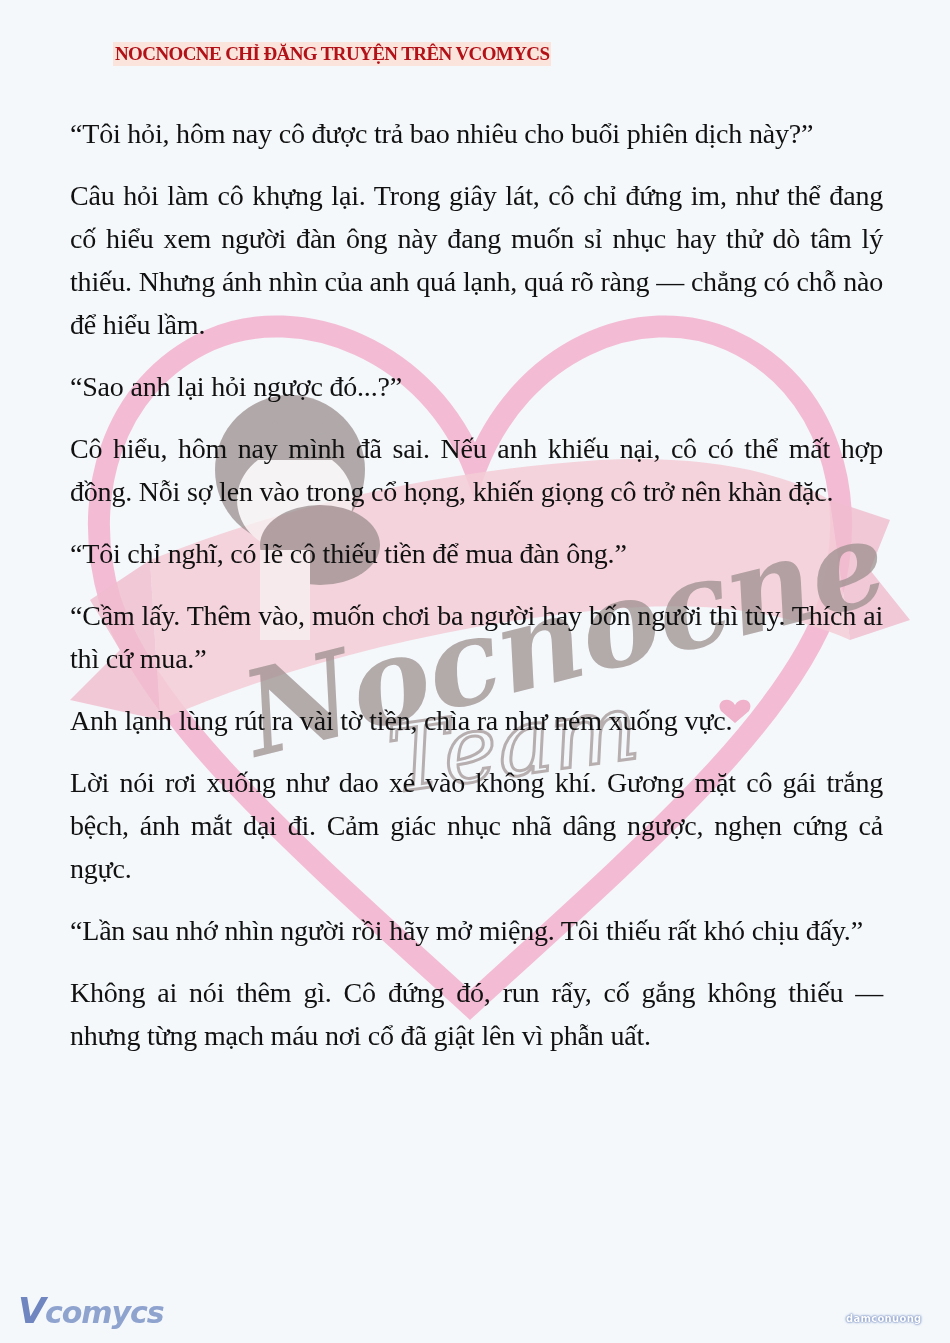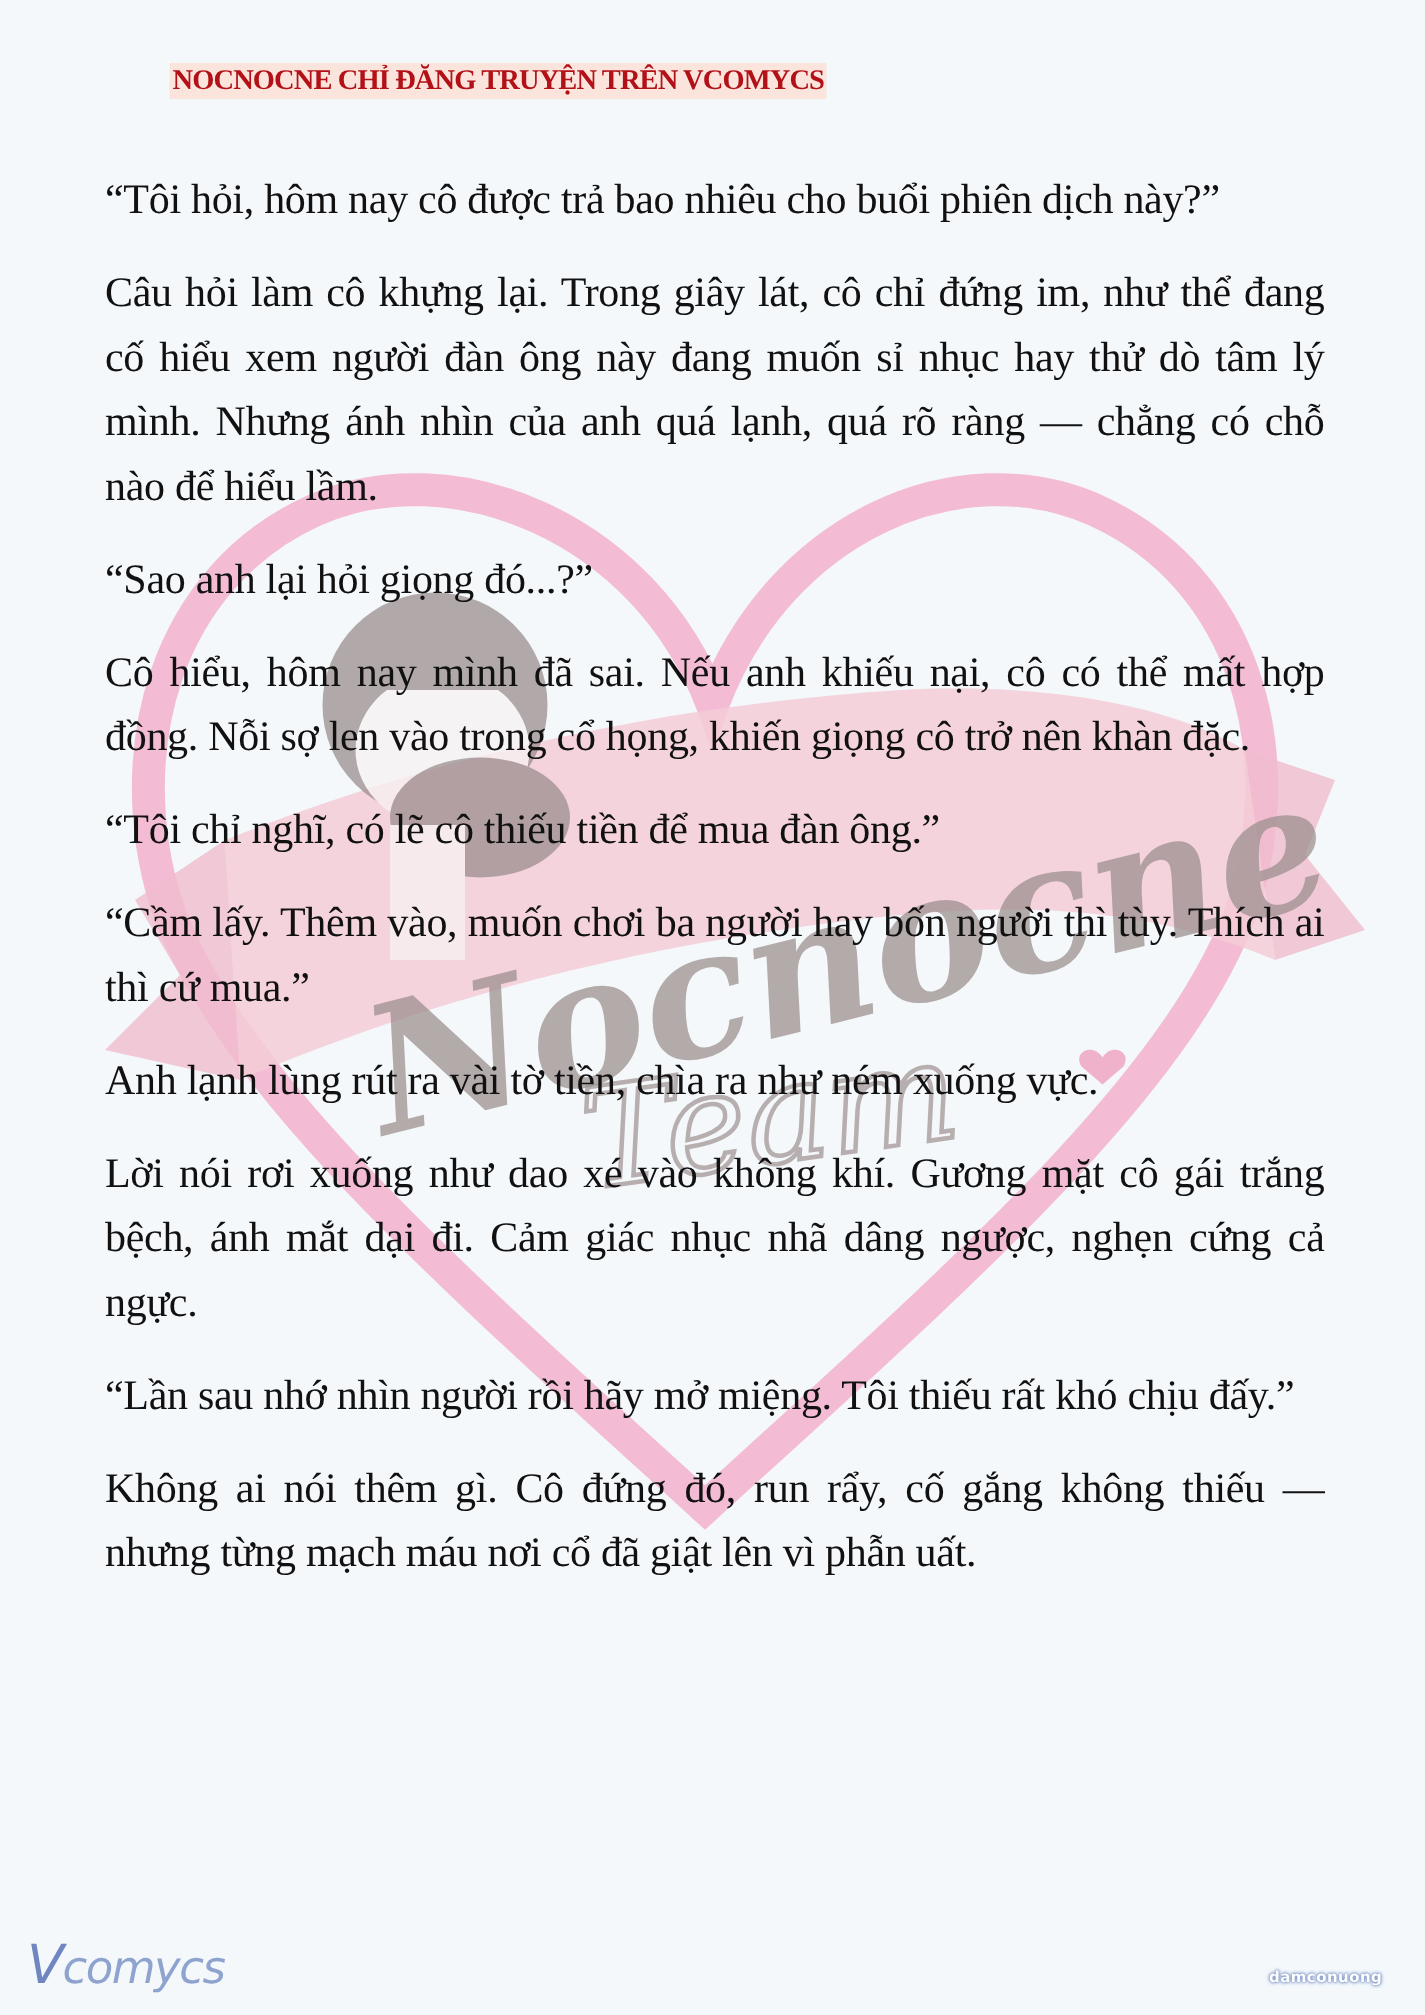--- a/index.html
+++ b/index.html
@@ -51,21 +51,21 @@
       margin: 0 0 19px 0;
       text-align: justify;
       letter-spacing: -0.2px;
     }
     .logo-left {
       position: absolute;
       left: 18px;
       top: 1290px;
       font-family: "DejaVu Sans", sans-serif;
       font-style: italic;
-      font-weight: normal;
+      font-weight: bold;
       font-size: 30px;
       color: #8fa3cf;
       letter-spacing: -1px;
       z-index: 2;
     }
     .logo-left .v {
       color: #6f86c0;
       font-size: 36px;
     }
     .logo-right {
@@ -111,22 +111,22 @@
 
   <text x="390" y="780" transform="rotate(-8 480 760)" font-family="'DejaVu Serif', serif" font-style="italic" font-size="92" fill="none" stroke="#9e9090" stroke-width="3" opacity="0.7">Team</text>
 
   <path d="M735 705 c -6 -10 -20 -4 -14 6 l 14 12 l 14 -12 c 6 -10 -8 -16 -14 -6 z" fill="#ef9fbf" opacity="0.8"></path>
 </svg>
 
 <div class="banner">NOCNOCNE CHỈ ĐĂNG TRUYỆN TRÊN VCOMYCS</div>
 
 <div class="content">
   <p class="para">“Tôi hỏi, hôm nay cô được trả bao nhiêu cho buổi phiên dịch này?”</p>
-  <p class="para">Câu hỏi làm cô khựng lại. Trong giây lát, cô chỉ đứng im, như thể đang cố hiểu xem người đàn ông này đang muốn sỉ nhục hay thử dò tâm lý mình. Nhưng ánh nhìn của anh quá lạnh, quá rõ ràng — chẳng có chỗ nào để hiểu lầm.</p>
-  <p class="para">“Sao anh lại hỏi giọng đó...?”</p>
+  <p class="para">Câu hỏi làm cô khựng lại. Trong giây lát, cô chỉ đứng im, như thể đang cố hiểu xem người đàn ông này đang muốn sỉ nhục hay thử dò tâm lý thiếu. Nhưng ánh nhìn của anh quá lạnh, quá rõ ràng — chẳng có chỗ nào để hiểu lầm.</p>
+  <p class="para">“Sao anh lại hỏi ngược đó...?”</p>
   <p class="para">Cô hiểu, hôm nay mình đã sai. Nếu anh khiếu nại, cô có thể mất hợp đồng. Nỗi sợ len vào trong cổ họng, khiến giọng cô trở nên khàn đặc.</p>
   <p class="para">“Tôi chỉ nghĩ, có lẽ cô thiếu tiền để mua đàn ông.”</p>
   <p class="para">“Cầm lấy. Thêm vào, muốn chơi ba người hay bốn người thì tùy. Thích ai thì cứ mua.”</p>
   <p class="para">Anh lạnh lùng rút ra vài tờ tiền, chìa ra như ném xuống vực.</p>
   <p class="para">Lời nói rơi xuống như dao xé vào không khí. Gương mặt cô gái trắng bệch, ánh mắt dại đi. Cảm giác nhục nhã dâng ngược, nghẹn cứng cả ngực.</p>
   <p class="para">“Lần sau nhớ nhìn người rồi hãy mở miệng. Tôi thiếu rất khó chịu đấy.”</p>
   <p class="para">Không ai nói thêm gì. Cô đứng đó, run rẩy, cố gắng không thiếu — nhưng từng mạch máu nơi cổ đã giật lên vì phẫn uất.</p>
 </div>
 
 <div class="logo-left"><span class="v">V</span><span>comycs</span></div>

